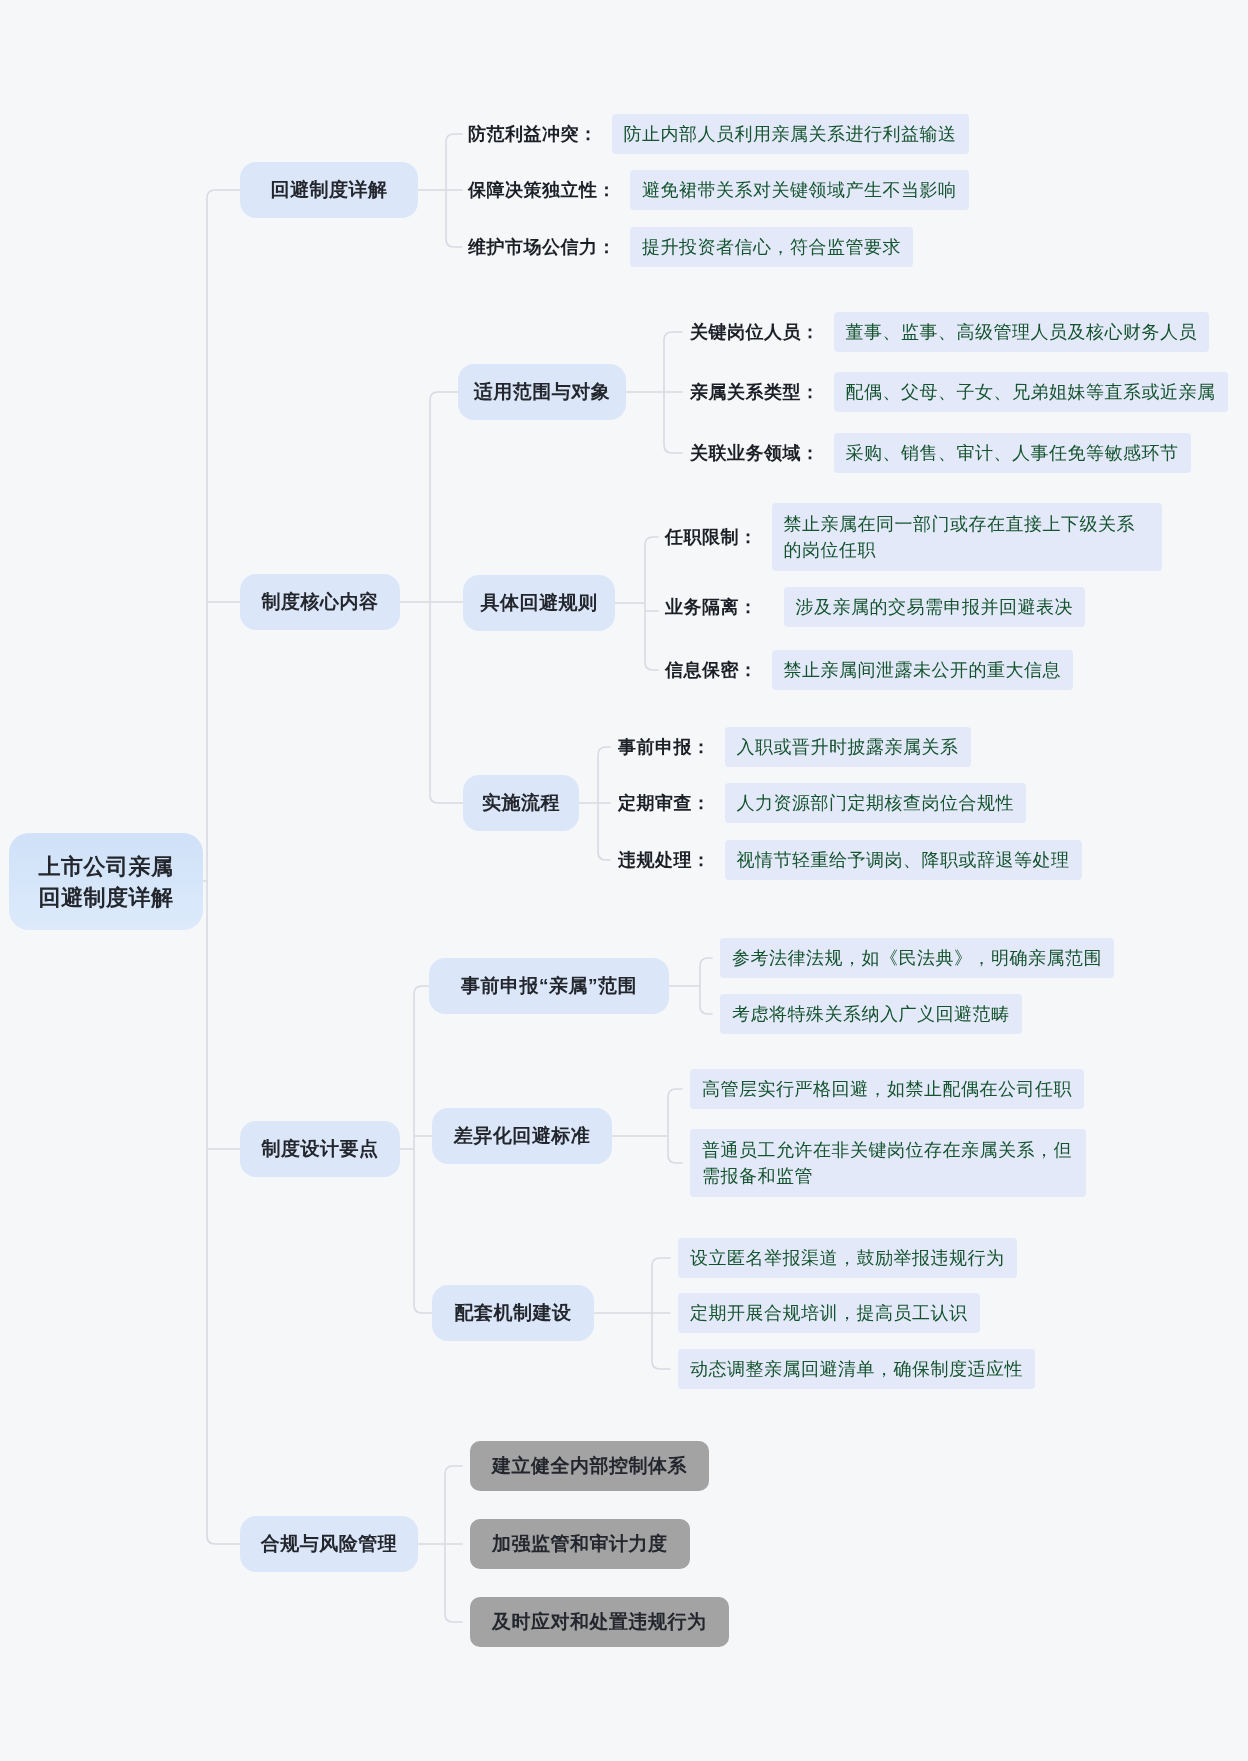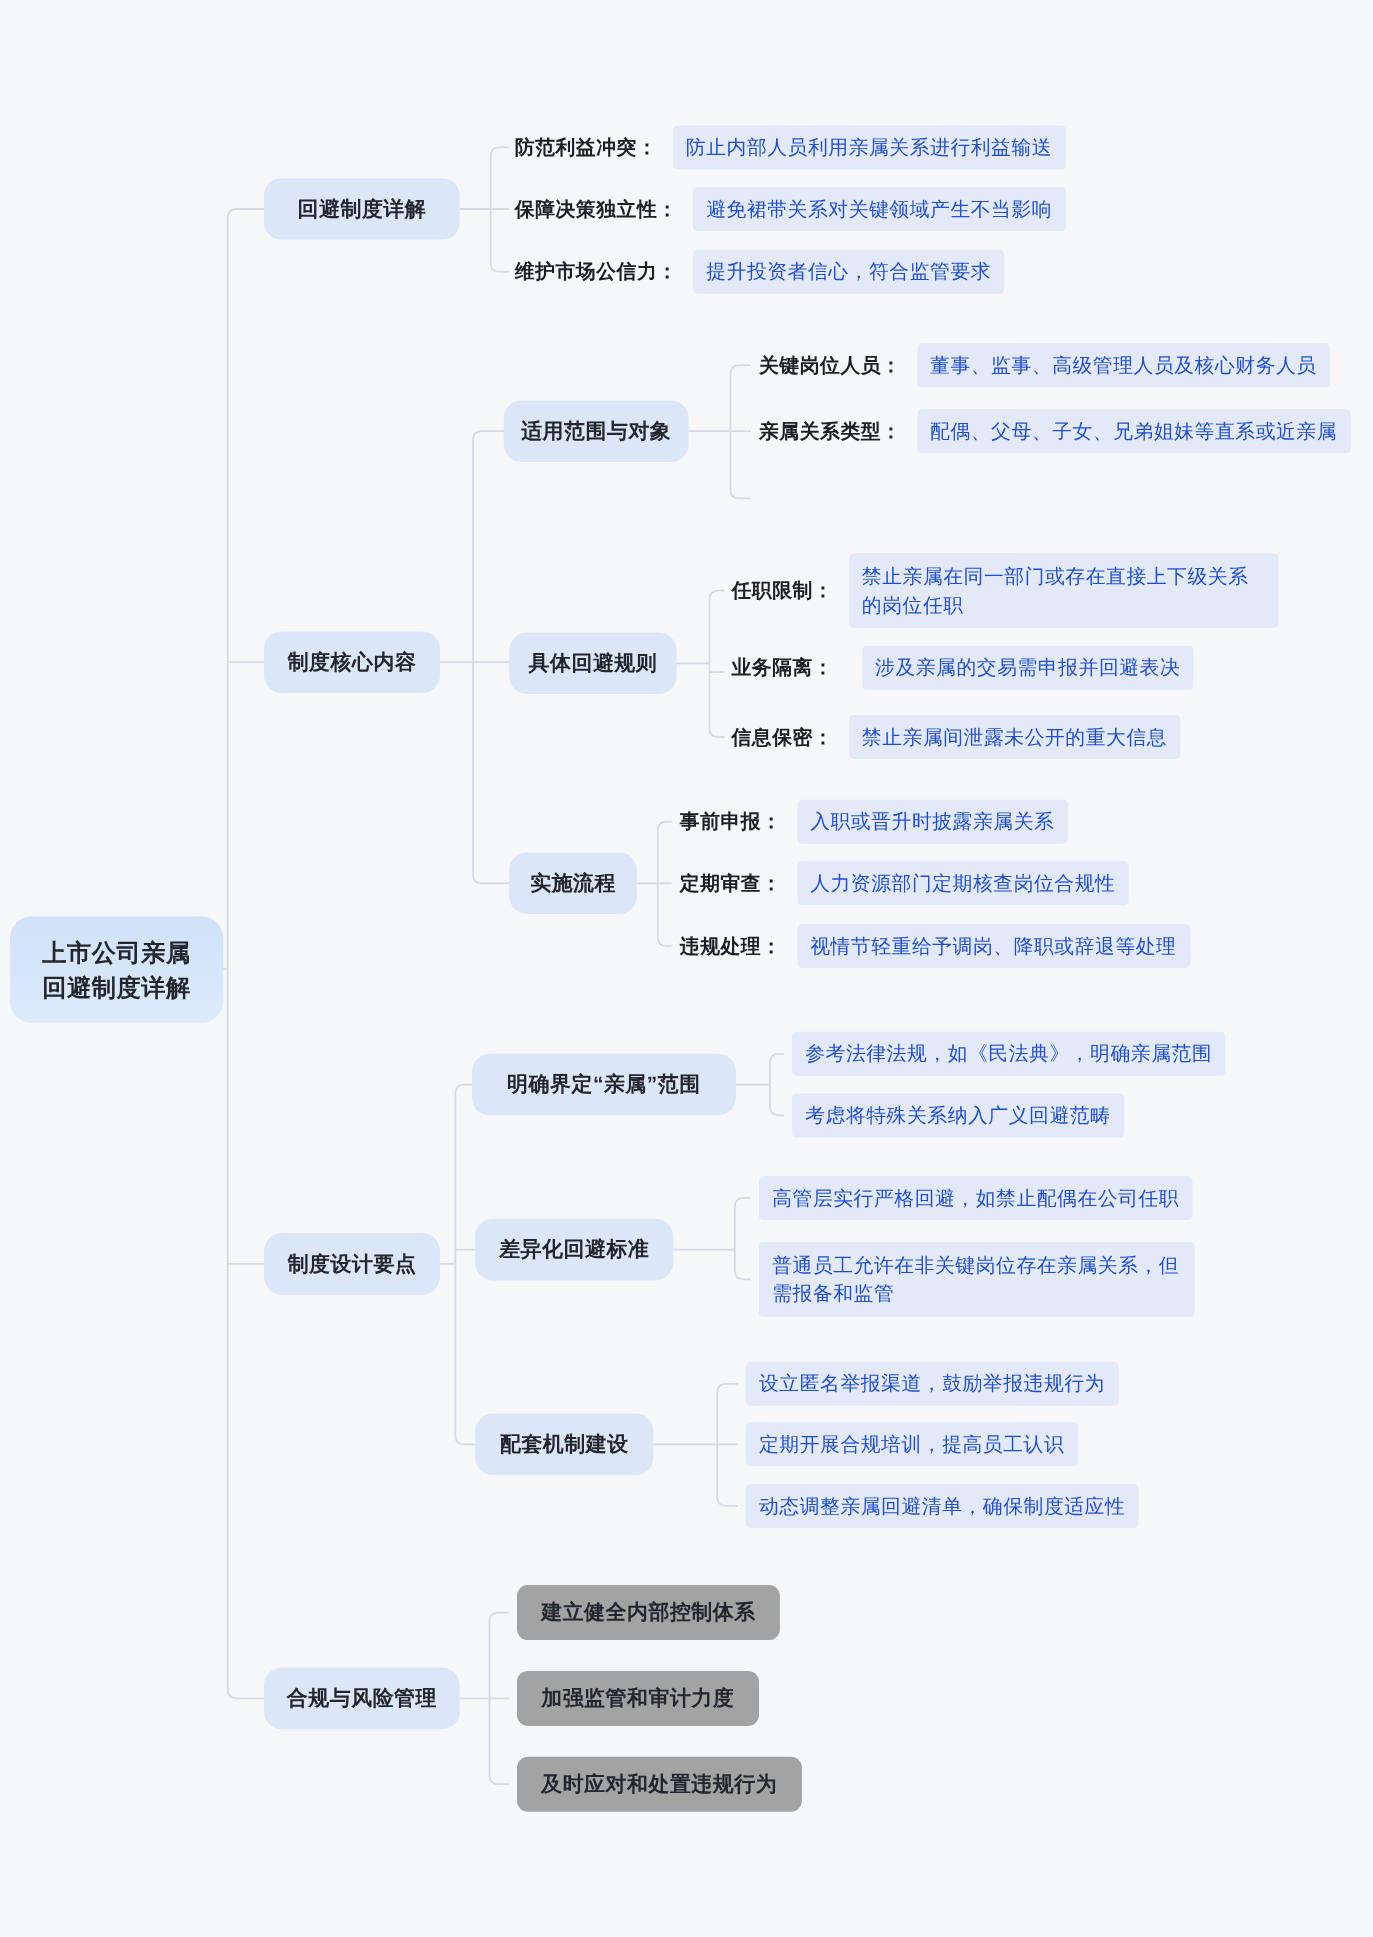--- a/index.html
+++ b/index.html
@@ -21,21 +21,21 @@
   }
   .leaf-row{
     position:absolute;display:flex;align-items:center;
   }
   .leaf-label{
     font-weight:bold;font-size:18px;color:#1c1f26;white-space:nowrap;
     margin-right:14px;letter-spacing:.5px;
   }
   .leaf-chip{
     background:#e4e9fa;border-radius:4px;padding:7px 12px;font-size:18px;
-    line-height:26px;color:#1d4ed8;white-space:nowrap;letter-spacing:.5px;
+    line-height:26px;color:#14532d;white-space:nowrap;letter-spacing:.5px;
   }
   .leaf-chip.wrap{white-space:normal;padding:8px 12px;box-sizing:border-box;}
   .end-chip{
     position:absolute;display:flex;align-items:center;
     background:#a3a3a3;border-radius:10px;padding:12px 22px;
     font-size:19px;font-weight:bold;color:#23262d;white-space:nowrap;
     letter-spacing:.5px;box-sizing:border-box;
   }
 </style>
 </head>
@@ -90,20 +90,24 @@
     <span>适用范围与对象</span>
   </div>
   <div class="leaf-row" style="left:690px;top:312px;height:40px;">
     <span class="leaf-label">关键岗位人员：</span>
     <span class="leaf-chip">董事、监事、高级管理人员及核心财务人员</span>
   </div>
   <div class="leaf-row" style="left:690px;top:372px;height:40px;">
     <span class="leaf-label">亲属关系类型：</span>
     <span class="leaf-chip">配偶、父母、子女、兄弟姐妹等直系或近亲属</span>
   </div>
+  <div class="leaf-row" style="left:690px;top:433px;height:40px;">
+    <span class="leaf-label">关联业务领域：</span>
+    <span class="leaf-chip">采购、销售、审计、人事任免等敏感环节</span>
+  </div>
 
   <div class="node" style="left:463px;top:575px;width:152px;height:56px;">
     <span>具体回避规则</span>
   </div>
   <div class="leaf-row" style="left:665px;top:503px;height:68px;">
     <span class="leaf-label">任职限制：</span>
     <span class="leaf-chip wrap" style="width:390px;">禁止亲属在同一部门或存在直接上下级关系的岗位任职</span>
   </div>
   <div class="leaf-row" style="left:665px;top:591px;height:32px;gap:12px;">
     <span class="leaf-label">业务隔离：</span>
@@ -128,21 +132,21 @@
   <div class="leaf-row" style="left:618px;top:840px;height:40px;">
     <span class="leaf-label">违规处理：</span>
     <span class="leaf-chip">视情节轻重给予调岗、降职或辞退等处理</span>
   </div>
 
   <div class="node" style="left:240px;top:1121px;width:160px;height:56px;justify-content:center;">
     <span>制度设计要点</span>
   </div>
 
   <div class="node" style="left:429px;top:958px;width:240px;height:56px;">
-    <span>明确界定“亲属”范围</span>
+    <span>事前申报“亲属”范围</span>
   </div>
   <div class="leaf-row" style="left:720px;top:938px;height:40px;">
     <span class="leaf-chip">参考法律法规，如《民法典》，明确亲属范围</span>
   </div>
   <div class="leaf-row" style="left:720px;top:994px;height:40px;">
     <span class="leaf-chip">考虑将特殊关系纳入广义回避范畴</span>
   </div>
 
   <div class="node" style="left:432px;top:1108px;width:180px;height:56px;">
     <span>差异化回避标准</span>

